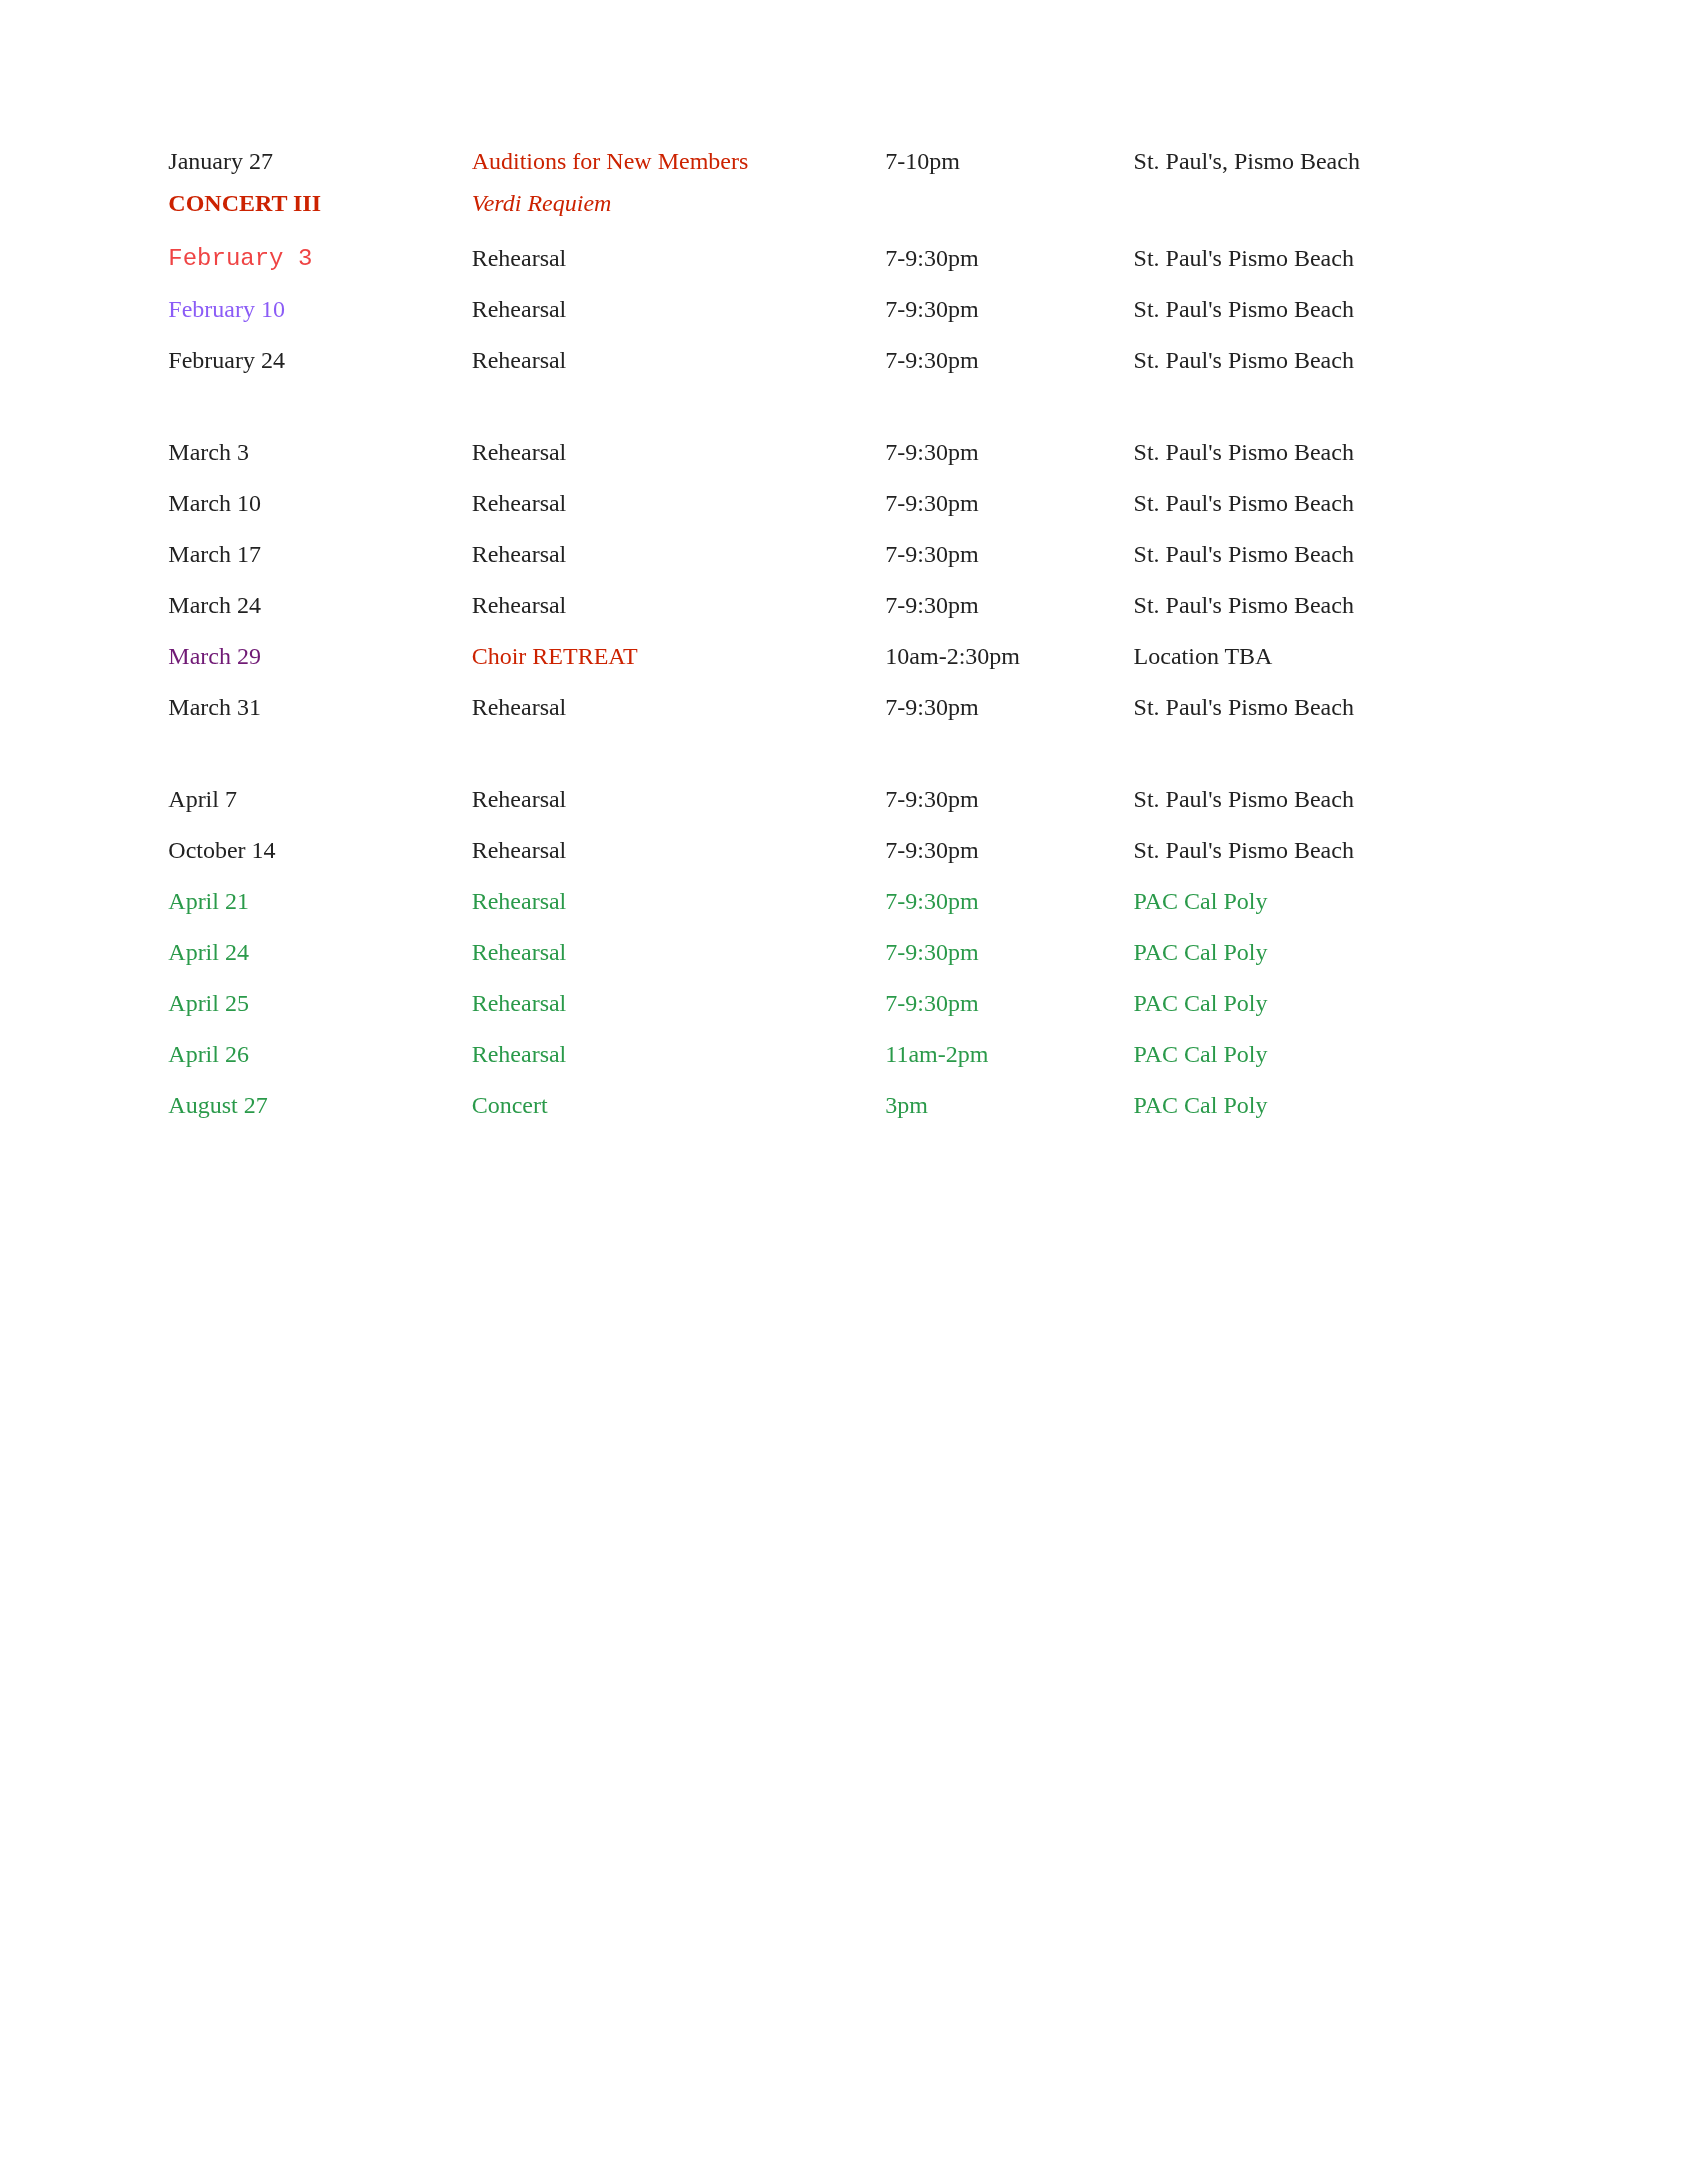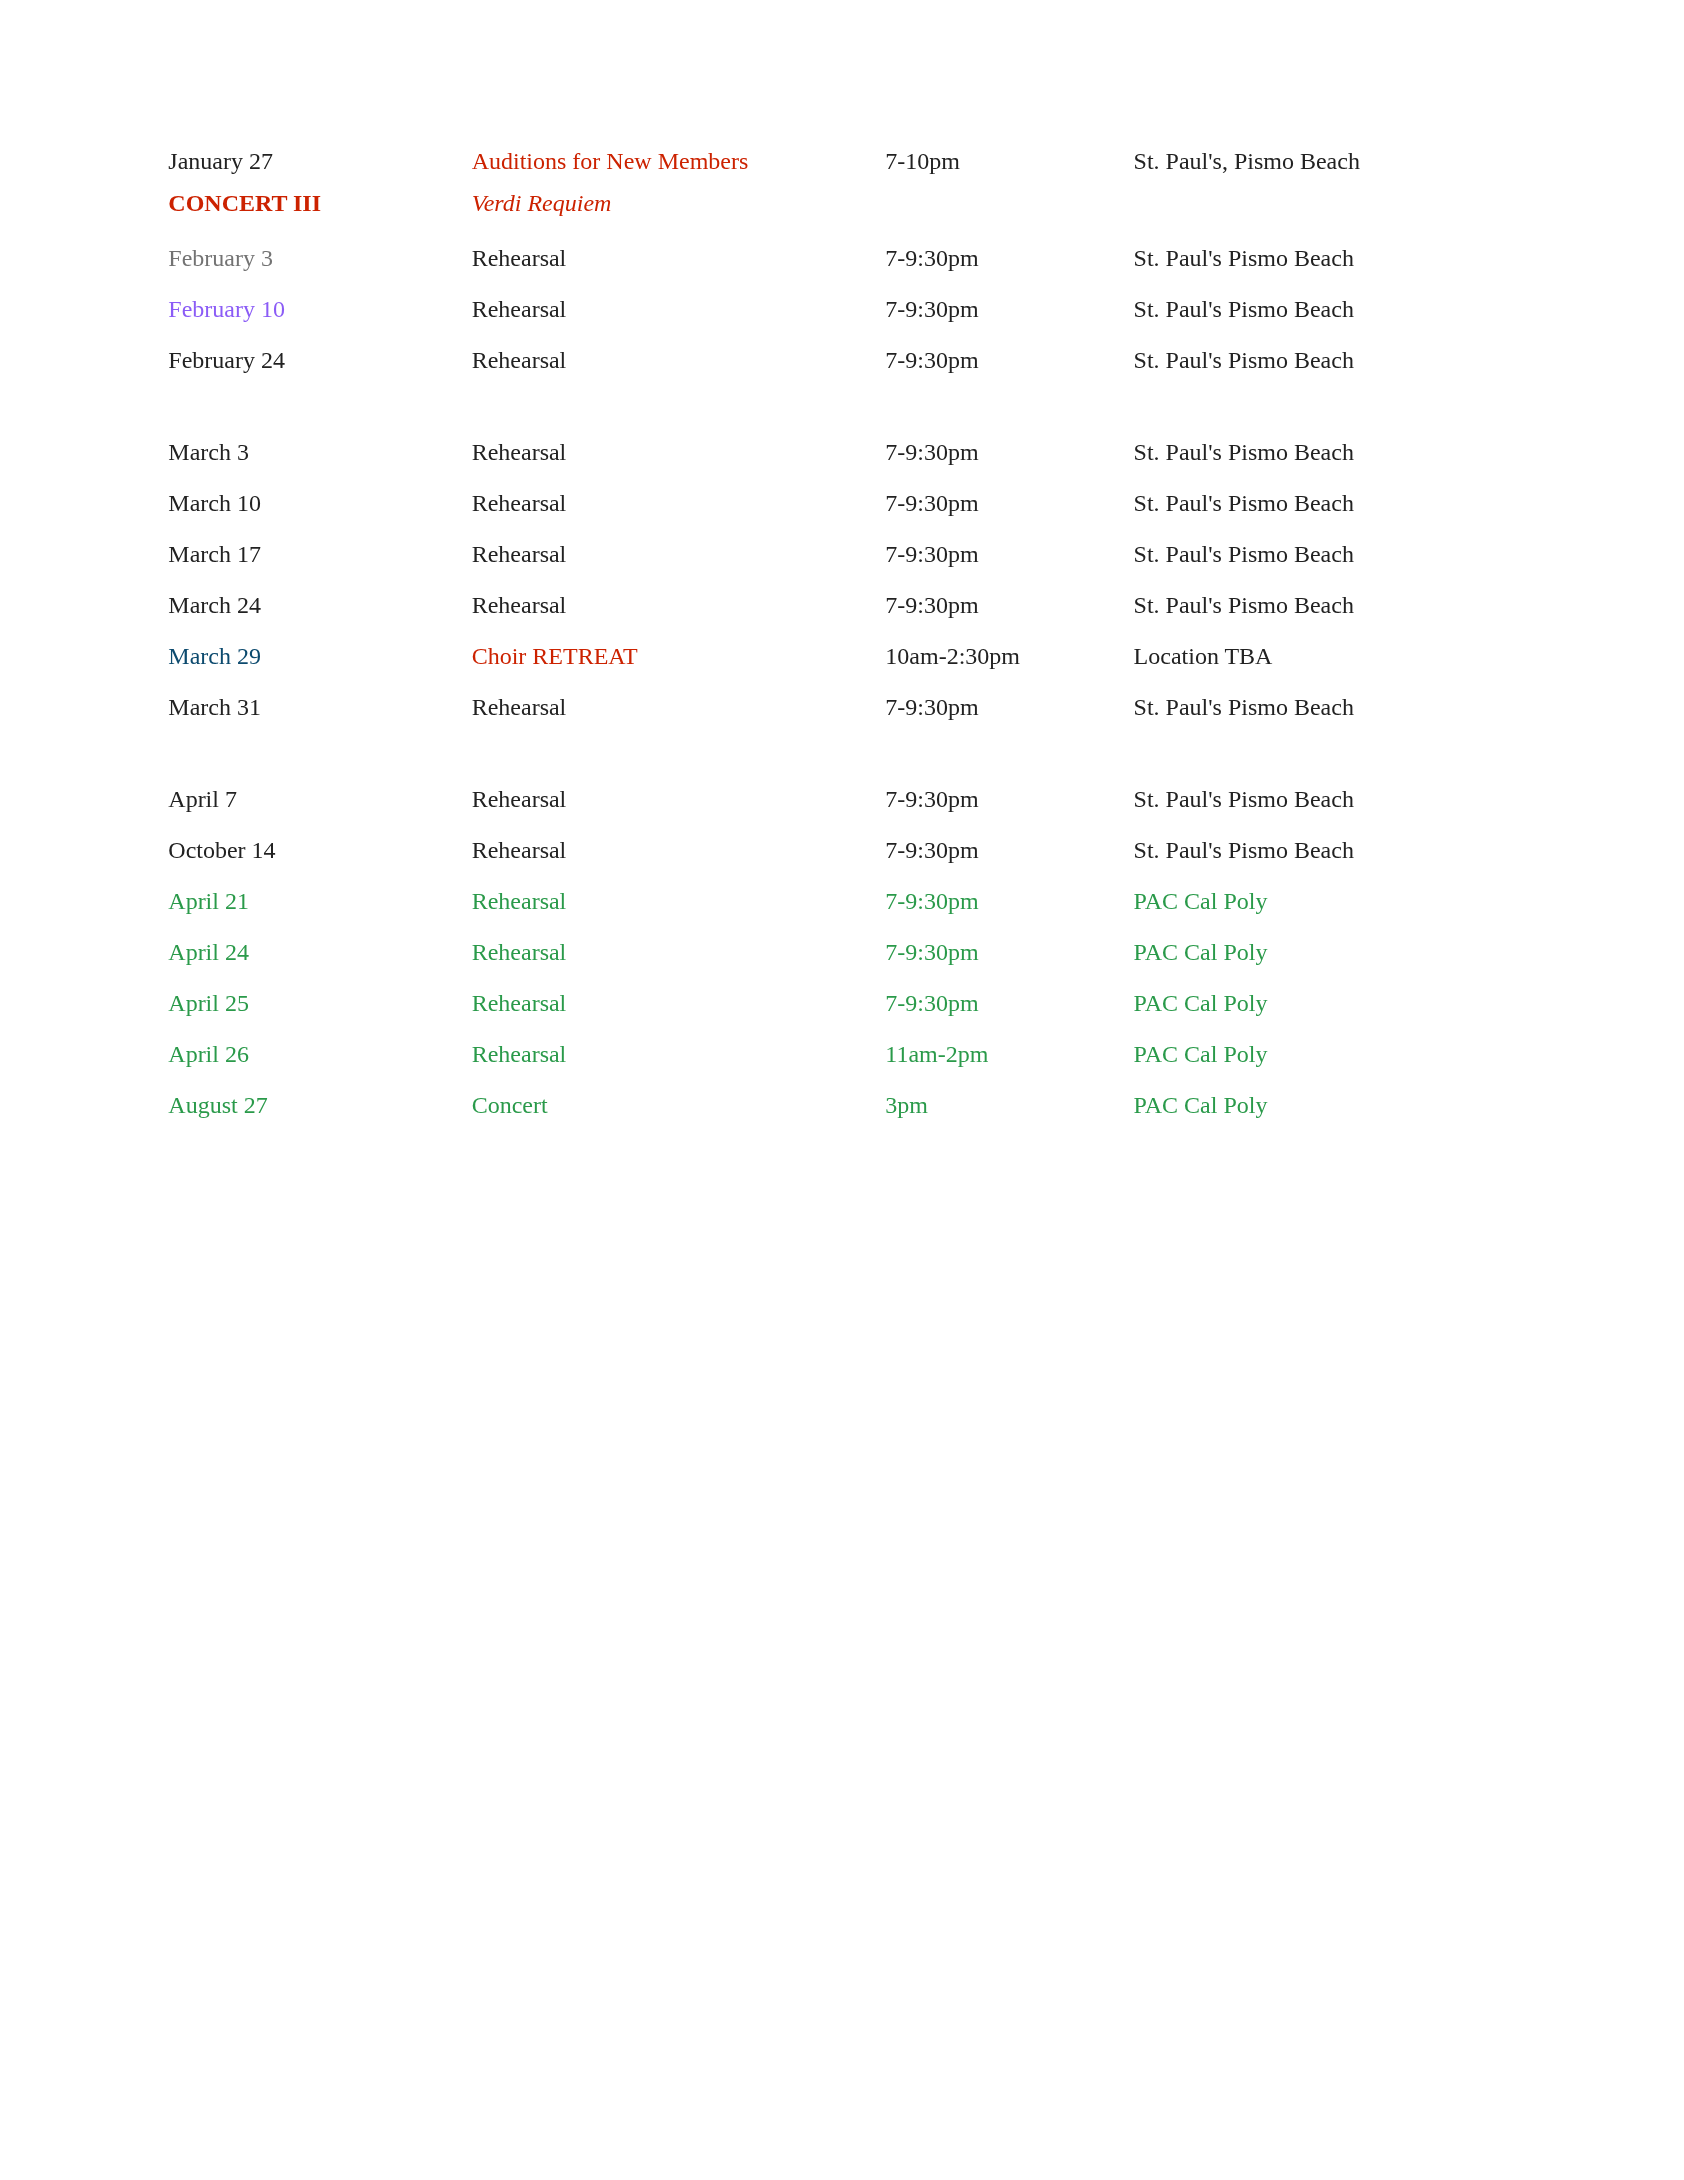--- a/index.html
+++ b/index.html
@@ -43,21 +43,21 @@
         <td class="col-time" style="color: rgb(34, 34, 34);">7-10pm</td>
         <td class="col-location" style="color: rgb(34, 34, 34);">St. Paul's, Pismo Beach</td>
       </tr>
       <tr class="concert-row">
         <td class="col-date" style="color: rgb(204, 34, 0); font-weight: bold;">CONCERT III</td>
         <td class="col-event" style="color: rgb(204, 34, 0); font-style: italic;">Verdi Requiem</td>
         <td class="col-time" style="color: rgb(34, 34, 34);"></td>
         <td class="col-location" style="color: rgb(34, 34, 34);"></td>
       </tr>
       <tr>
-        <td class="col-date" style="color: #737373;">February 3</td>
+        <td class="col-date" style="color: #ef4444; font-family: Liberation Mono, monospace;">February 3</td>
         <td class="col-event" style="color: rgb(34, 34, 34);">Rehearsal</td>
         <td class="col-time" style="color: rgb(34, 34, 34);">7-9:30pm</td>
         <td class="col-location" style="color: rgb(34, 34, 34);">St. Paul's Pismo Beach</td>
       </tr>
       <tr>
         <td class="col-date" style="color: #8b5cf6;">February 10</td>
         <td class="col-event" style="color: rgb(34, 34, 34);">Rehearsal</td>
         <td class="col-time" style="color: rgb(34, 34, 34);">7-9:30pm</td>
         <td class="col-location" style="color: rgb(34, 34, 34);">St. Paul's Pismo Beach</td>
       </tr>
@@ -91,21 +91,21 @@
         <td class="col-time" style="color: rgb(34, 34, 34);">7-9:30pm</td>
         <td class="col-location" style="color: rgb(34, 34, 34);">St. Paul's Pismo Beach</td>
       </tr>
       <tr>
         <td class="col-date" style="color: rgb(34, 34, 34);">March 24</td>
         <td class="col-event" style="color: rgb(34, 34, 34);">Rehearsal</td>
         <td class="col-time" style="color: rgb(34, 34, 34);">7-9:30pm</td>
         <td class="col-location" style="color: rgb(34, 34, 34);">St. Paul's Pismo Beach</td>
       </tr>
       <tr>
-        <td class="col-date" style="color: #0c4a6e;">March 29</td>
+        <td class="col-date" style="color: #701a75;">March 29</td>
         <td class="col-event" style="color: rgb(204, 34, 0);">Choir RETREAT</td>
         <td class="col-time" style="color: rgb(34, 34, 34);">10am-2:30pm</td>
         <td class="col-location" style="color: rgb(34, 34, 34);">Location TBA</td>
       </tr>
       <tr>
         <td class="col-date" style="color: rgb(34, 34, 34);">March 31</td>
         <td class="col-event" style="color: rgb(34, 34, 34);">Rehearsal</td>
         <td class="col-time" style="color: rgb(34, 34, 34);">7-9:30pm</td>
         <td class="col-location" style="color: rgb(34, 34, 34);">St. Paul's Pismo Beach</td>
       </tr>

